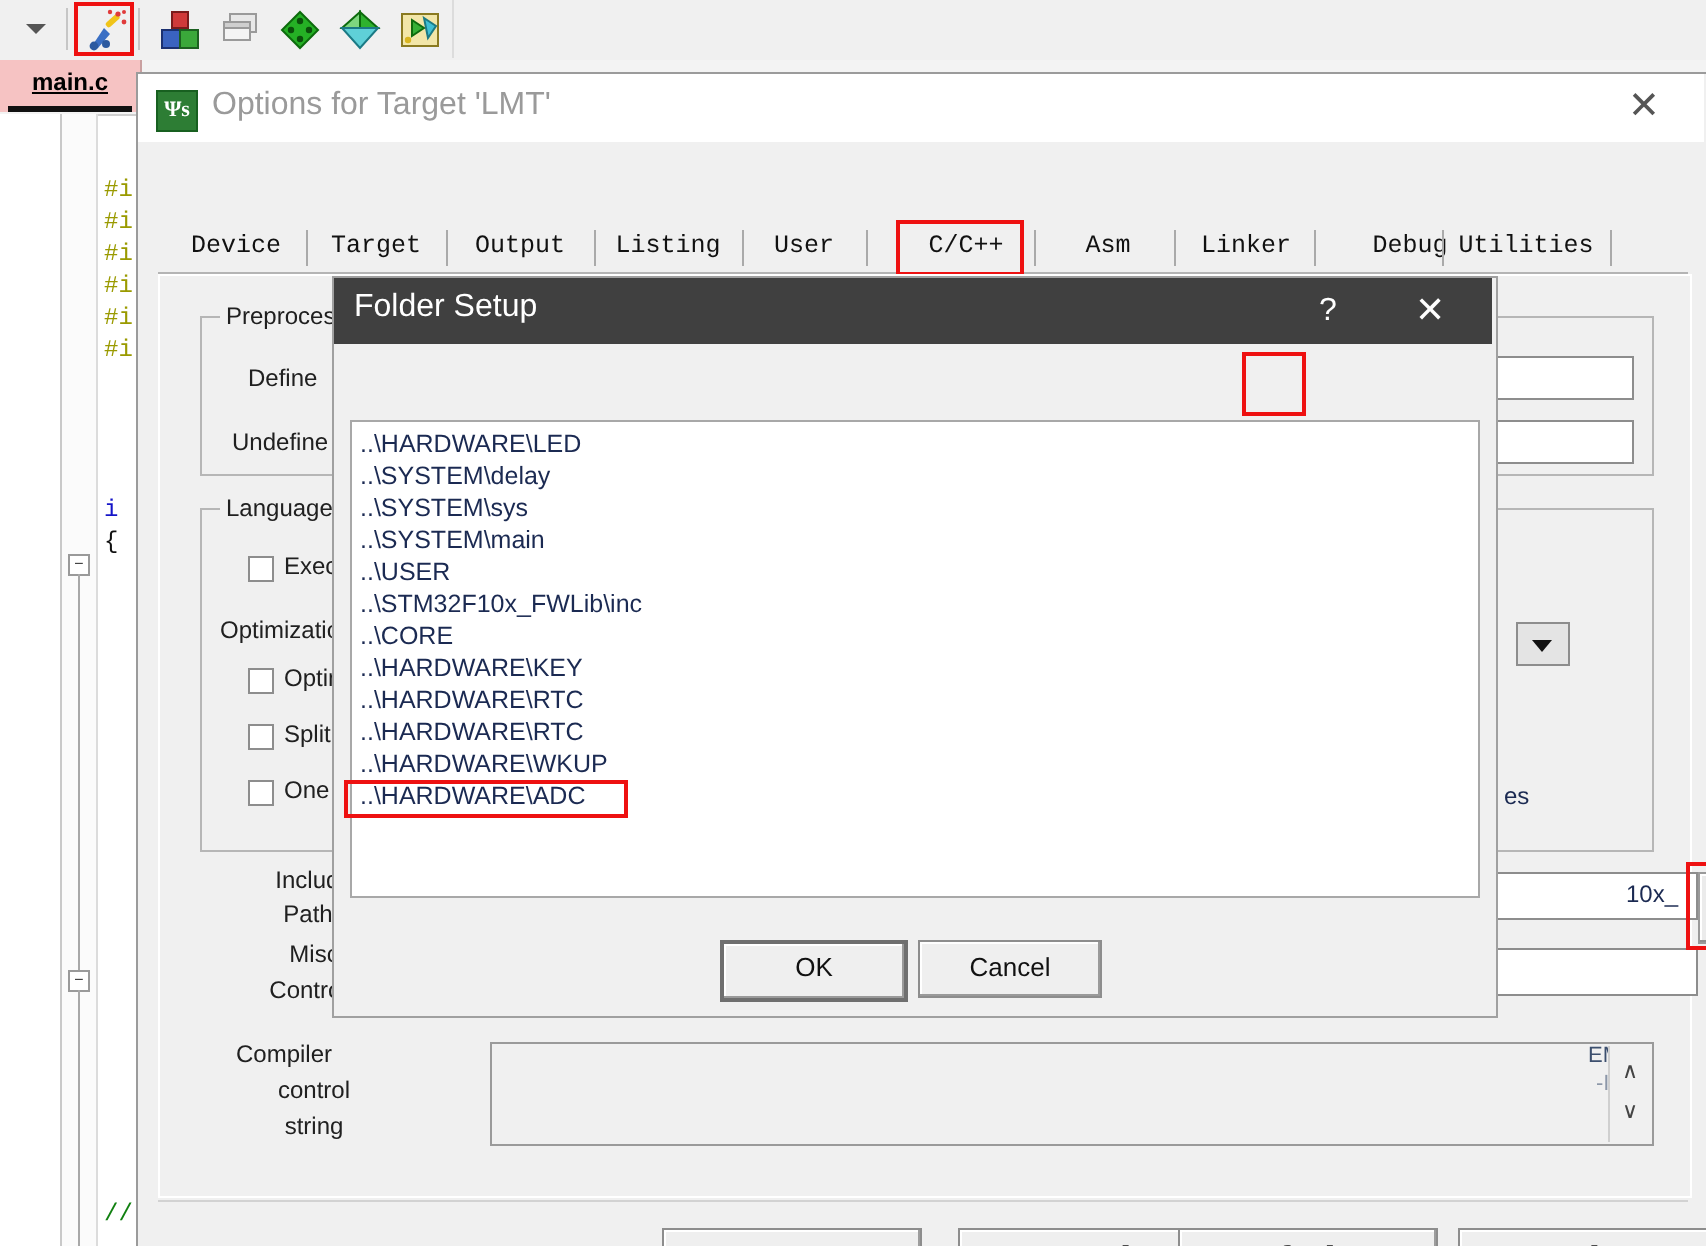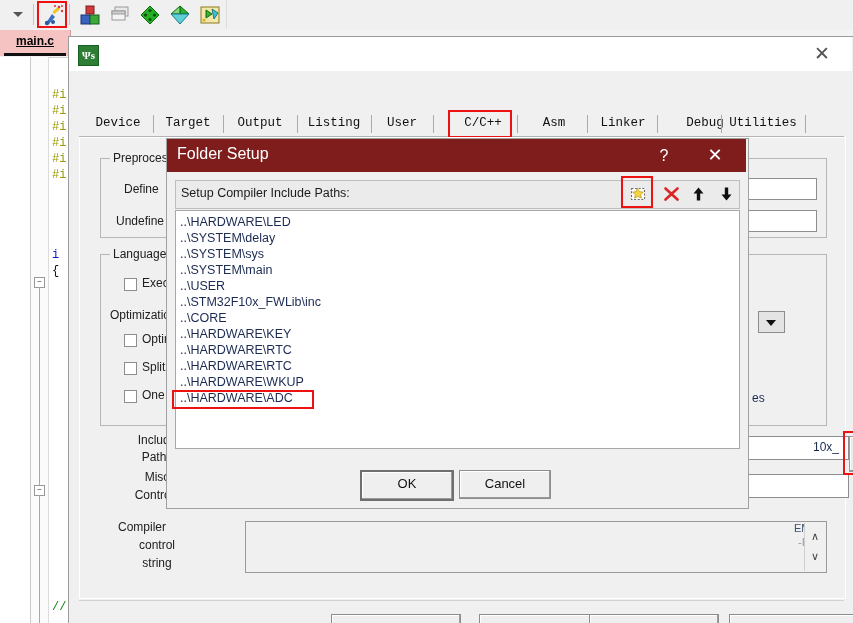--- a/index.html
+++ b/index.html
@@ -86,21 +86,21 @@
   .scrarr{left:4px;width:12px;height:12px;color:#444;font-size:11px;text-align:center;line-height:11px;}
 
   
   .btmbtn{top:577px;height:29px;background:#efefef;border:1px solid #8d8d8d;
      box-shadow:inset -1px -1px 0 #9d9d9d, inset 1px 1px 0 #ffffff;
      font-family:"Liberation Mono", monospace;font-size:13px;color:#111;text-align:center;line-height:28px;}
   #btm-divider{left:78px;top:563px;width:775px;height:1px;background:#d2d2d2;}
 
   
   #folder{left:166px;top:138px;width:581px;height:369px;background:#f0f0f0;border:1px solid #a0a0a0;}
-  #fs-title{left:0;top:0;width:579px;height:33px;background:#7f1d1d;}
+  #fs-title{left:0;top:0;width:579px;height:33px;background:#404040;}
   #fs-title-text{left:10px;top:6px;color:#ffffff;font-size:16px;font-family:"Liberation Sans",sans-serif;}
   #fs-help{left:482px;top:6px;width:30px;height:22px;color:#fff;font-size:16px;text-align:center;line-height:21px;}
   #fs-close{left:530px;top:6px;width:36px;height:22px;color:#fff;font-size:18px;text-align:center;line-height:20px;}
 
   #fs-bar{left:8px;top:41px;width:563px;height:27px;background:#ebebeb;border:1px solid #bdbdbd;}
   #fs-bar-label{left:5px;top:5px;font-size:12.5px;color:#1b1b1b;}
   .fs-tool{top:3px;width:21px;height:20px;}
   #fs-new-redbox{left:455px;top:38px;width:32px;height:32px;border:2px solid #ee1111;box-sizing:border-box;}
 
   #fs-list{left:8px;top:71px;width:563px;height:237px;background:#ffffff;border:1px solid #a8a8a8;}
@@ -251,20 +251,21 @@
   <div class="abs foldbar" style="left:39px;top:465px;height:155px;"></div>
   <div class="abs foldbar" style="left:39px;top:352px;height:103px;"></div>
 </div>
 
 <div class="abs" id="optdlg">
 
   <div class="abs" id="opt-title">
     <div class="abs" id="opt-icon">
       <span>Ψs</span>
     </div>
+    <div class="abs" id="opt-title-text">Options for Target 'LMT'</div>
     <div class="abs" id="opt-close">✕</div>
   </div>
 
   <div class="abs" id="tabs">
       <div class="abs optab" style="left: 6px; width: 66px;">Device</div>
       <div class="abs tabsep" style="left: 74px;"></div>
       <div class="abs optab" style="left: 76px; width: 66px;">Target</div>
       <div class="abs tabsep" style="left: 144px;"></div>
       <div class="abs optab" style="left: 146px; width: 70px;">Output</div>
       <div class="abs tabsep" style="left: 218px;"></div>
@@ -357,48 +358,20 @@
 </div>
 
 <div class="abs" id="folder">
 
   <div class="abs" id="fs-title">
     <div class="abs" id="fs-title-text">Folder Setup</div>
     <div class="abs" id="fs-help">?</div>
     <div class="abs" id="fs-close">✕</div>
   </div>
 
-  <div class="abs" id="fs-bar">
-    <div class="abs" id="fs-bar-label">Setup Compiler Include Paths:</div>
-
-    <div class="abs fs-tool" style="left:452px;">
-      <svg width="21" height="20" viewBox="0 0 21 20">
-        <rect x="3.5" y="4.5" width="13" height="11" fill="#ffffff" stroke="#6b6b6b" stroke-dasharray="2 1.6" stroke-width="1.1"></rect>
-        <path d="M9 4 L11.6 7.6 L15.4 8.2 L12.6 10.6 L13.4 14.2 L10 12.4 L6.6 14.2 L7.4 10.6 L4.6 8.2 L8.4 7.6 Z" fill="#f6d542" stroke="#b79410" stroke-width=".7"></path>
-      </svg>
-    </div>
-
-    <div class="abs fs-tool" style="left:485px;">
-      <svg width="21" height="20" viewBox="0 0 21 20">
-        <path d="M4.5 4.5 L16.5 15.5 M16.5 4.5 L4.5 15.5" stroke="#dc2626" stroke-width="2.6" stroke-linecap="round"></path>
-      </svg>
-    </div>
-
-    <div class="abs fs-tool" style="left:512px;">
-      <svg width="21" height="20" viewBox="0 0 21 20">
-        <path d="M10.5 3.5 L15.5 9.5 L12.2 9.5 L12.2 16.5 L8.8 16.5 L8.8 9.5 L5.5 9.5 Z" fill="#101010"></path>
-      </svg>
-    </div>
-
-    <div class="abs fs-tool" style="left:540px;">
-      <svg width="21" height="20" viewBox="0 0 21 20">
-        <path d="M10.5 16.5 L5.5 10.5 L8.8 10.5 L8.8 3.5 L12.2 3.5 L12.2 10.5 L15.5 10.5 Z" fill="#101010"></path>
-      </svg>
-    </div>
-  </div>
 
   <div class="abs" id="fs-list">
       <div class="abs fs-item" style="top: 3px;">..\HARDWARE\LED</div>
       <div class="abs fs-item" style="top: 19px;">..\SYSTEM\delay</div>
       <div class="abs fs-item" style="top: 35px;">..\SYSTEM\sys</div>
       <div class="abs fs-item" style="top: 51px;">..\SYSTEM\main</div>
       <div class="abs fs-item" style="top: 67px;">..\USER</div>
       <div class="abs fs-item" style="top: 83px;">..\STM32F10x_FWLib\inc</div>
       <div class="abs fs-item" style="top: 99px;">..\CORE</div>
       <div class="abs fs-item" style="top: 115px;">..\HARDWARE\KEY</div>

